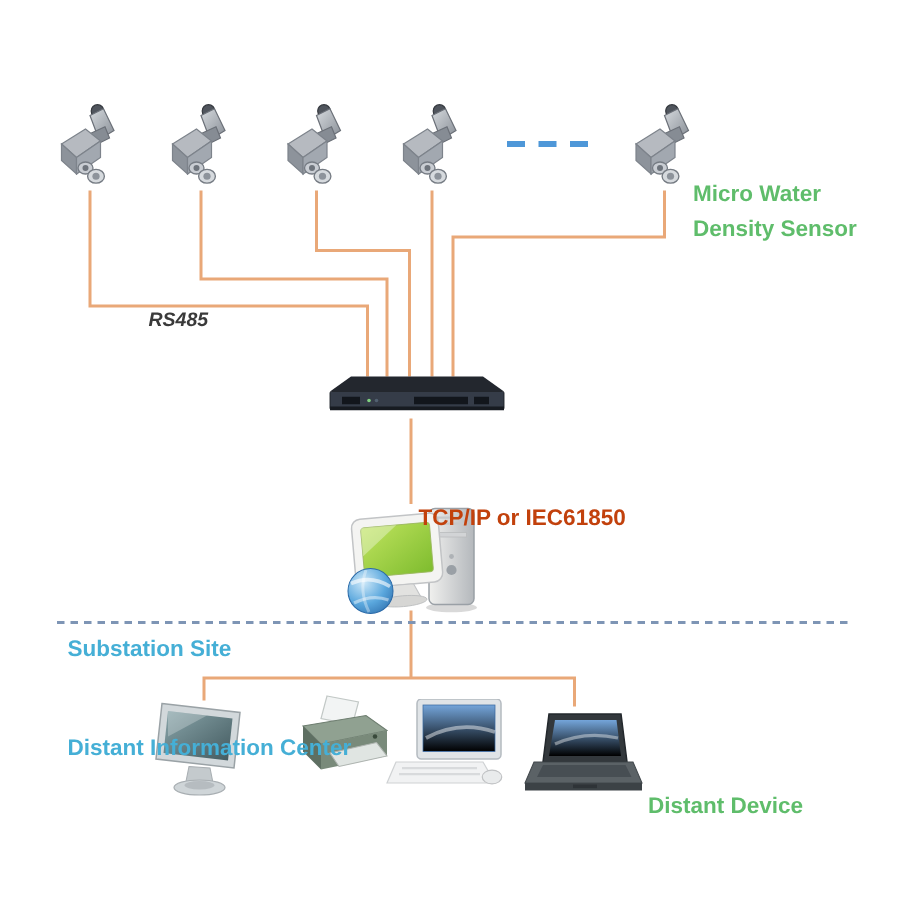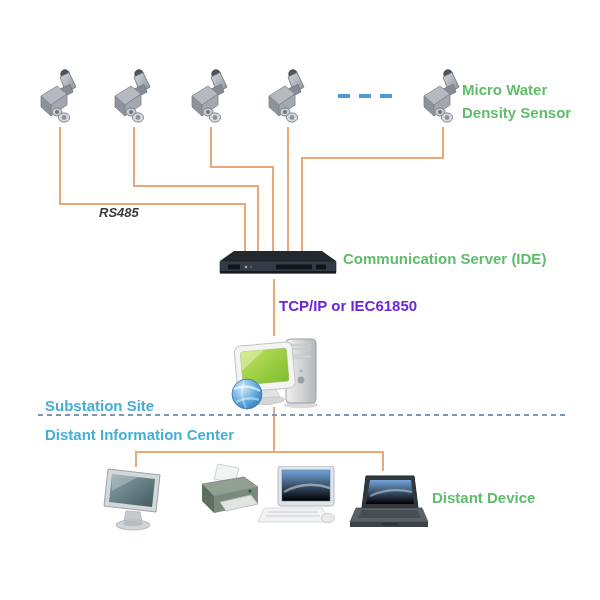--- a/index.html
+++ b/index.html
@@ -1,24 +1,24 @@
 <!DOCTYPE html>
 <html><head>
 <meta charset="utf-8">
 <style>
   html,body{margin:0;padding:0;background:#ffffff;}
   .canvas{
     position:relative;width:600px;height:600px;background:#ffffff;
     font-family:"Liberation Sans",sans-serif;overflow:hidden;
   }
   .abs{position:absolute;}
-  .lbl{font-weight:bold;font-size:15px;line-height:1.5;}
+  .lbl{font-weight:bold;font-size:15px;line-height:1.5;margin-top:40px;}
   .lbl-green{color:#5FBD6B;}
   .lbl-cyan{color:#45AFD6;}
-  .lbl-black{color:#6d28d9;}
+  .lbl-black{color:#c2410c;}
   .lbl-rs485{color:#3A3A3A;font-size:13px;font-weight:bold;font-style:italic;}
   svg{display:block;}
   .wires{pointer-events:none;}
 </style>
 </head>
 <body>
 
 <div class="canvas">
 
   <svg width="0" height="0" aria-hidden="true">
@@ -162,25 +162,24 @@
     <polygon points="8,34 74,34 80,48 2,48" fill="#5b6266" stroke="#43494d" stroke-width="0.7"></polygon>
     <polygon points="14,36 69,36 73,44 10,44" fill="#474e53"></polygon>
     <polygon points="2,48 80,48 80,53 2,53" fill="#3c4246"></polygon>
     <rect x="34" y="49" width="16" height="2.4" fill="#2e3337"></rect>
   </svg>
 
   <div class="abs lbl lbl-green" style="left:462px;top:79px;width:118px">Micro Water Density Sensor</div>
 
   <div class="abs lbl-rs485" style="left:99px;top:205px">RS485</div>
 
-  <div class="abs lbl lbl-green" style="left:343px;top:248px;width:240px">Communication Server (IDE)</div>
 
   <div class="abs lbl lbl-black" style="left:279px;top:295px">TCP/IP or IEC61850</div>
 
 
-  <div class="abs lbl lbl-cyan" style="left:45px;top:395px">Substation Site</div>
+  <div class="abs lbl lbl-cyan" style="left:45px;top:382px">Substation Site</div>
 
-  <div class="abs lbl lbl-cyan" style="left:45px;top:424px">Distant Information Center</div>
+  <div class="abs lbl lbl-cyan" style="left:45px;top:448px">Distant Information Center</div>
 
 
   <div class="abs lbl lbl-green" style="left:432px;top:487px">Distant Device</div>
 
 </div>
 
 </body></html>

